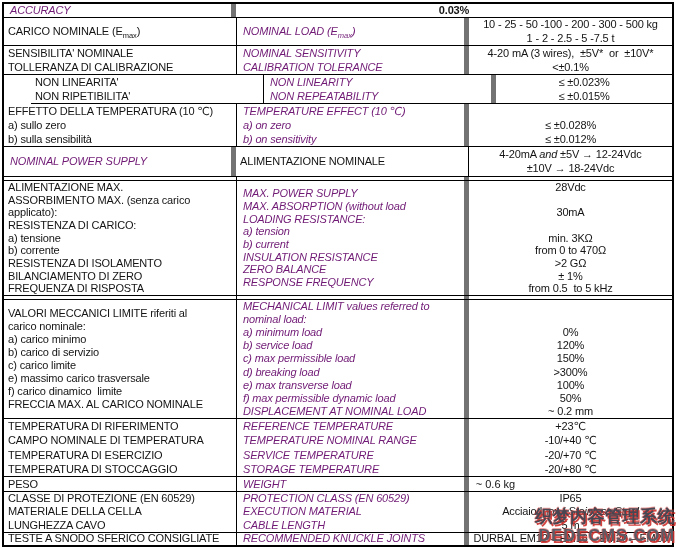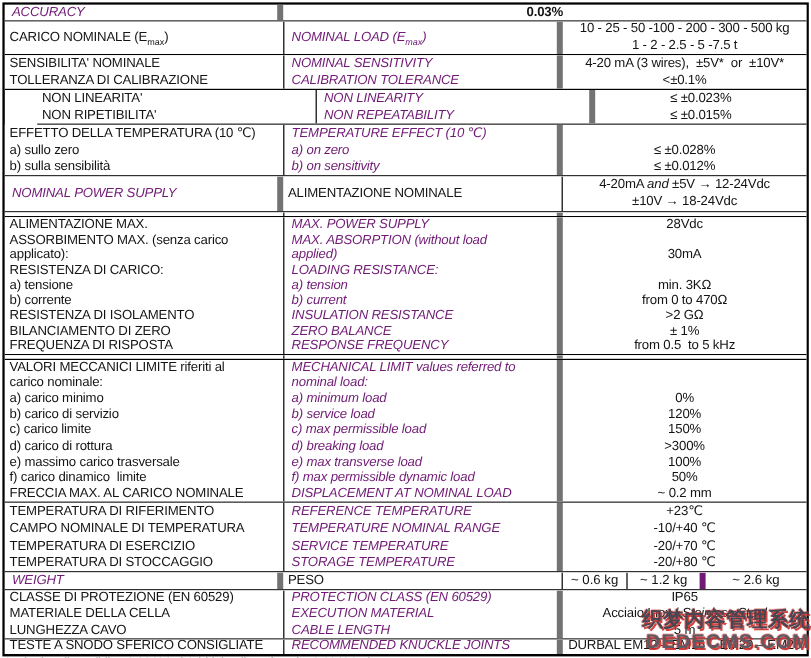--- a/index.html
+++ b/index.html
@@ -33,21 +33,21 @@
   [data-section="temperature-effect"]{height:43px;}
   [data-section="nominal-power-supply"]{height:30px;--lh:13.6px;}
   [data-section="spacer"]{height:4px;}
   [data-section="power-max"]{height:115px;--lh:12.7px;}
   [data-section="mechanical-limits"]{height:119px;--lh:13.1px;}
   [data-section="temperatures"]{height:58px;--lh:14.2px;}
   [data-section="weight"]{height:15px;}
   [data-section="protection-material-cable"]{height:41px;--lh:13.3px;}
   [data-section="knuckle-joints"]{height:12px;--lh:11.5px;}
   
-  .subrow{display:flex;height:100%;align-items:flex-start;}
+  .subrow{display:flex;height:100%;align-items:flex-start;flex-direction:column;}
   .sub{box-sizing:border-box;text-align:center;font-size:11px;line-height:14px;white-space:pre;}
   .sub:nth-child(1){width:53px;}
   .sub:nth-child(2){width:66px;border-left:1px solid #000;border-right:5px solid #701a75;}
   .sub:nth-child(3){flex:1;}
   
   #wm{
     position:absolute;right:1px;top:508px;z-index:9;text-align:right;
     font-weight:bold;line-height:18px;pointer-events:none;
   }
   #wm .l1{
@@ -157,21 +157,20 @@
         <div class="ln">RESISTENZA DI CARICO:</div>
         <div class="ln">a) tensione</div>
         <div class="ln">b) corrente</div>
         <div class="ln">RESISTENZA DI ISOLAMENTO</div>
         <div class="ln">BILANCIAMENTO DI ZERO</div>
         <div class="ln">FREQUENZA DI RISPOSTA</div>
       </div>
       <div class="cell c-en">
         <div class="ln">MAX. POWER SUPPLY</div>
         <div class="ln">MAX. ABSORPTION (without load</div>
-        <div class="ln">applied)</div>
         <div class="ln">LOADING RESISTANCE:</div>
         <div class="ln">a) tension</div>
         <div class="ln">b) current</div>
         <div class="ln">INSULATION RESISTANCE</div>
         <div class="ln">ZERO BALANCE</div>
         <div class="ln">RESPONSE FREQUENCY</div>
       </div>
       <div class="cell c-val">
         <div class="ln">28Vdc</div>
         <div class="ln"></div>
@@ -189,21 +188,20 @@
       <div class="cell c-en"></div>
       <div class="cell c-val"></div>
     </div>
     <div class="sec" data-section="mechanical-limits">
       <div class="cell c-it">
         <div class="ln">VALORI MECCANICI LIMITE riferiti al</div>
         <div class="ln">carico nominale:</div>
         <div class="ln">a) carico minimo</div>
         <div class="ln">b) carico di servizio</div>
         <div class="ln">c) carico limite</div>
-        <div class="ln">d) carico di rottura</div>
         <div class="ln">e) massimo carico trasversale</div>
         <div class="ln">f) carico dinamico  limite</div>
         <div class="ln">FRECCIA MAX. AL CARICO NOMINALE</div>
       </div>
       <div class="cell c-en">
         <div class="ln">MECHANICAL LIMIT values referred to</div>
         <div class="ln">nominal load:</div>
         <div class="ln">a) minimum load</div>
         <div class="ln">b) service load</div>
         <div class="ln">c) max permissible load</div>
@@ -238,25 +236,25 @@
         <div class="ln">STORAGE TEMPERATURE</div>
       </div>
       <div class="cell c-val">
         <div class="ln">+23℃</div>
         <div class="ln">-10/+40 ℃</div>
         <div class="ln">-20/+70 ℃</div>
         <div class="ln">-20/+80 ℃</div>
       </div>
     </div>
     <div class="sec" data-section="weight">
+      <div class="cell c-it">
+        <div class="ln">PESO</div>
+      </div>
       <div class="cell c-en">
         <div class="ln">WEIGHT</div>
-      </div>
-      <div class="cell c-it">
-        <div class="ln">PESO</div>
       </div>
       <div class="cell c-val">
         <div class="subrow">
           <div class="sub">~ 0.6 kg</div>
           <div class="sub">~ 1.2 kg</div>
           <div class="sub">~ 2.6 kg</div>
         </div>
       </div>
     </div>
     <div class="sec" data-section="protection-material-cable">

